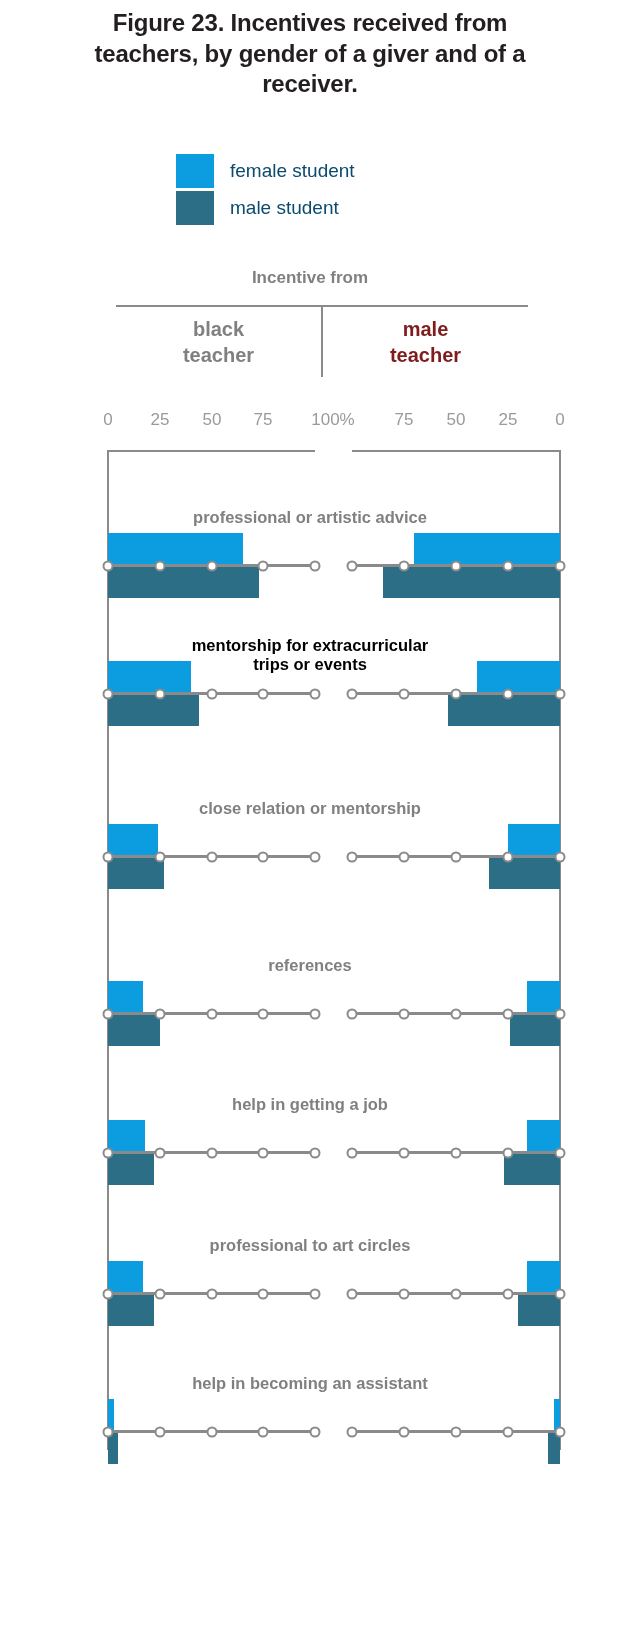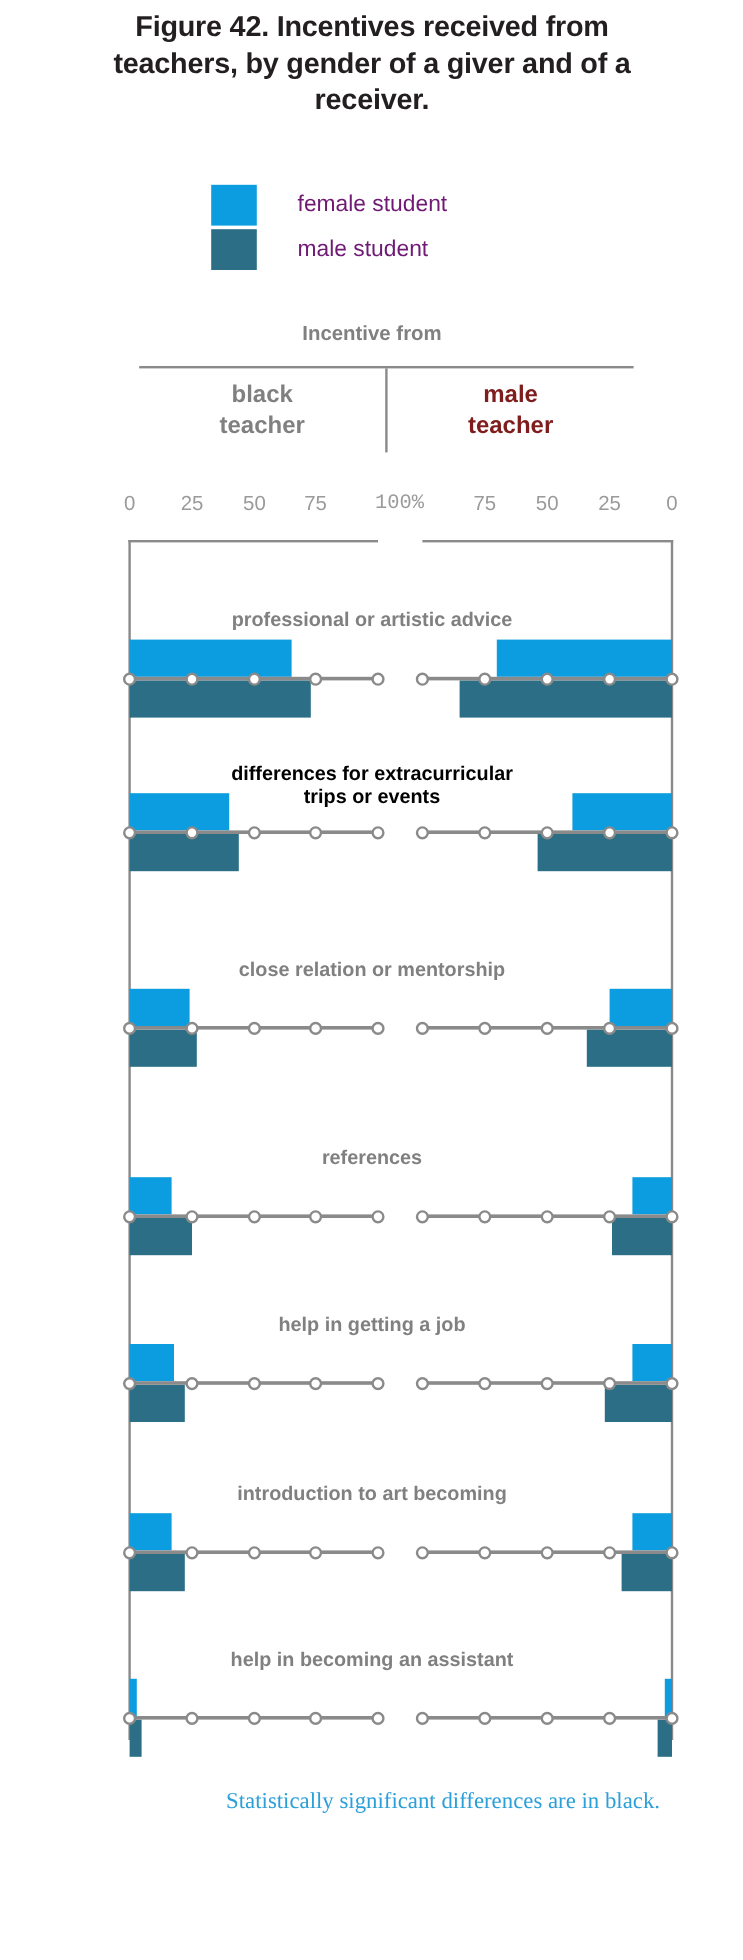--- a/index.html
+++ b/index.html
@@ -10,21 +10,21 @@
   .title{
     position:absolute;left:60px;top:8px;width:500px;
     text-align:center;font-weight:bold;font-size:24px;line-height:1.28;
     color:#231f20;letter-spacing:-0.2px;
   }
 
   
   .legend{position:absolute;left:176px;top:152px;}
   .legend-row{display:flex;align-items:center;height:37px;}
   .swatch{width:38px;height:34px;flex:0 0 38px;}
-  .legend-label{margin-left:34px;font-size:19px;color:#701a75;text-align:right;}
+  .legend-label{margin-left:16px;font-size:19px;color:#0c4a6e;text-align:right;}
 
   
   .hdr-title{
     position:absolute;left:110px;top:268px;width:400px;text-align:center;
     font-size:17px;font-weight:bold;color:#808080;
   }
   .hdr-rule{position:absolute;left:116px;top:305px;width:412px;height:2px;background:#8a8a8a;}
   .hdr-div{position:absolute;left:321px;top:307px;width:2px;height:70px;background:#8a8a8a;}
   .hdr-left{
     position:absolute;left:116px;top:316px;width:205px;text-align:center;
@@ -72,21 +72,21 @@
     position:absolute;left:100px;top:1489px;width:450px;
     text-align:right;font-family:"Liberation Serif",serif;
     font-size:19px;line-height:1.42;color:#2a9fd8;
   }
 </style>
 </head>
 <body>
 
 <div class="page">
 
-  <div class="title">Figure 42. Incentives received from teachers, by gender of a giver and of a receiver.</div>
+  <div class="title">Figure 23. Incentives received from teachers, by gender of a giver and of a receiver.</div>
 
   <div class="legend">
     <div class="legend-row">
       <span class="swatch" style="background:#0b9de0;"></span>
       <span class="legend-label">female student</span>
     </div>
     <div class="legend-row">
       <span class="swatch" style="background:#2b6e85;"></span>
       <span class="legend-label">male student</span>
     </div>
@@ -102,21 +102,21 @@
   <div class="hdr-right">
     <div>male</div>
     <div>teacher</div>
   </div>
 
   <div class="ticklabels" id="ticklabels">
       <span style="left: 108px;">0</span>
       <span style="left: 160px;">25</span>
       <span style="left: 212px;">50</span>
       <span style="left: 263px;">75</span>
-      <span style="left: 333px; font-family: Liberation Mono, monospace;">100%</span>
+      <span style="left: 333px;">100%</span>
       <span style="left: 404px;">75</span>
       <span style="left: 456px;">50</span>
       <span style="left: 508px;">25</span>
       <span style="left: 560px;">0</span>
     </div>
 
   <div class="plot">
     <div class="frame-left"></div>
     <div class="frame-right"></div>
     <div class="frame-top-l"></div>
@@ -136,21 +136,21 @@
           <div class="tickdot" style="left: 404px; top: 125.5px;"></div>
           <div class="tickdot" style="left: 211.5px; top: 125.5px;"></div>
           <div class="tickdot" style="left: 456px; top: 125.5px;"></div>
           <div class="tickdot" style="left: 263.25px; top: 125.5px;"></div>
           <div class="tickdot" style="left: 508px; top: 125.5px;"></div>
           <div class="tickdot" style="left: 315px; top: 125.5px;"></div>
           <div class="tickdot" style="left: 560px; top: 125.5px;"></div>
         </div>
         <div class="group" style="top: 0px;">
           <div class="grp-label sig" style="top: 196px;">
-            <div>differences for extracurricular</div>
+            <div>mentorship for extracurricular</div>
             <div>trips or events</div>
           </div>
           <div class="bar fem" style="left: 108px; width: 82.8px; height: 31px; top: 221px;"></div>
           <div class="bar mal" style="left: 108px; width: 91.08px; height: 31px; top: 255px;"></div>
           <div class="bar fem" style="left: 476.8px; width: 83.2px; height: 31px; top: 221px;"></div>
           <div class="bar mal" style="left: 447.68px; width: 112.32px; height: 31px; top: 255px;"></div>
           <div class="baseline" style="left: 108px; width: 207px; top: 252px;"></div>
           <div class="baseline" style="left: 352px; width: 208px; top: 252px;"></div>
           <div class="tickdot" style="left: 108px; top: 253.5px;"></div>
           <div class="tickdot" style="left: 352px; top: 253.5px;"></div>
@@ -214,21 +214,21 @@
           <div class="tickdot" style="left: 159.75px; top: 712.5px;"></div>
           <div class="tickdot" style="left: 404px; top: 712.5px;"></div>
           <div class="tickdot" style="left: 211.5px; top: 712.5px;"></div>
           <div class="tickdot" style="left: 456px; top: 712.5px;"></div>
           <div class="tickdot" style="left: 263.25px; top: 712.5px;"></div>
           <div class="tickdot" style="left: 508px; top: 712.5px;"></div>
           <div class="tickdot" style="left: 315px; top: 712.5px;"></div>
           <div class="tickdot" style="left: 560px; top: 712.5px;"></div>
         </div>
         <div class="group" style="top: 0px;">
-          <div class="grp-label" style="top: 796px;">introduction to art becoming</div>
+          <div class="grp-label" style="top: 796px;">professional to art circles</div>
           <div class="bar fem" style="left: 108px; width: 35.19px; height: 31px; top: 821px;"></div>
           <div class="bar mal" style="left: 108px; width: 45.54px; height: 31px; top: 855px;"></div>
           <div class="bar fem" style="left: 526.72px; width: 33.28px; height: 31px; top: 821px;"></div>
           <div class="bar mal" style="left: 518.4px; width: 41.6px; height: 31px; top: 855px;"></div>
           <div class="baseline" style="left: 108px; width: 207px; top: 852px;"></div>
           <div class="baseline" style="left: 352px; width: 208px; top: 852px;"></div>
           <div class="tickdot" style="left: 108px; top: 853.5px;"></div>
           <div class="tickdot" style="left: 352px; top: 853.5px;"></div>
           <div class="tickdot" style="left: 159.75px; top: 853.5px;"></div>
           <div class="tickdot" style="left: 404px; top: 853.5px;"></div>
@@ -254,15 +254,14 @@
           <div class="tickdot" style="left: 211.5px; top: 991.5px;"></div>
           <div class="tickdot" style="left: 456px; top: 991.5px;"></div>
           <div class="tickdot" style="left: 263.25px; top: 991.5px;"></div>
           <div class="tickdot" style="left: 508px; top: 991.5px;"></div>
           <div class="tickdot" style="left: 315px; top: 991.5px;"></div>
           <div class="tickdot" style="left: 560px; top: 991.5px;"></div>
         </div>
       </div>
   </div>
 
-  <div class="footnote">Statistically significant differences  are in black.</div>
 
 </div>
 
 </body></html>

